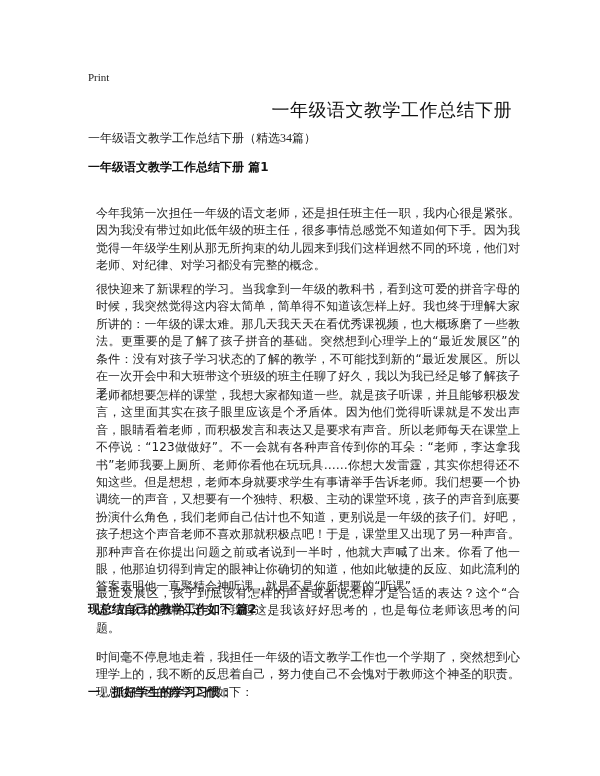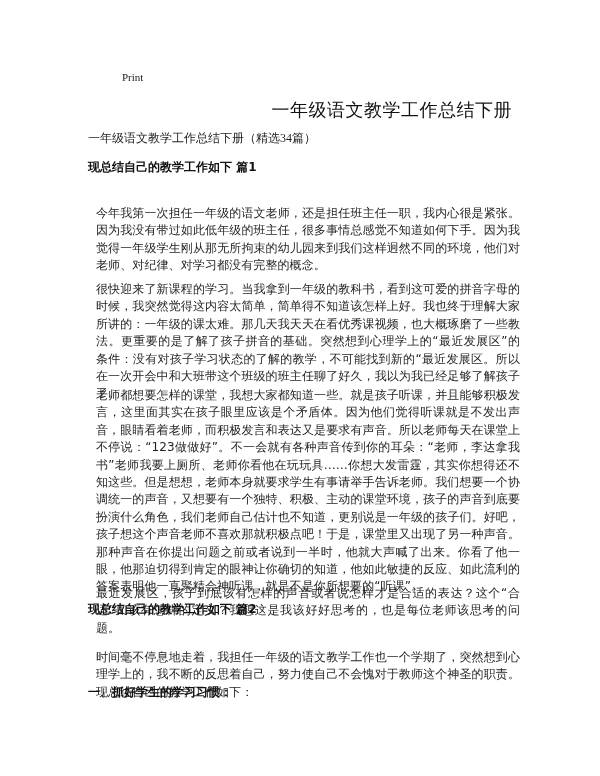--- a/index.html
+++ b/index.html
@@ -1,33 +1,33 @@
 <!DOCTYPE html>
 <html><head>
 <meta charset="utf-8">
 <style>
   html, body { margin: 0; padding: 0; background: #ffffff; }
   body { width: 600px; height: 776px; overflow: hidden; position: relative;
          font-family: "DejaVu Sans", "Liberation Sans", sans-serif; color: #1a1a1a; }
   .page { position: absolute; left: 88px; top: 0; width: 424px; }
-  .print { position: absolute; left: 0; top: 71px; font-family: "Liberation Serif", serif; font-size: 11px; color: #222; margin-left: 34px; }
+  .print { position: absolute; left: 0; top: 71px; font-family: "Liberation Serif", serif; font-size: 11px; color: #222; }
   .title { position: absolute; left: 0; width: 424px; top: 98px; text-align: right; font-size: 18px; color: #111; letter-spacing: 0.5px; }
   .subtitle { position: absolute; left: 0; top: 130px; font-size: 12px; color: #222; font-family: Liberation Serif, serif; }
   .heading { position: absolute; left: 0; font-size: 12px; font-weight: bold; color: #111; }
   .para { position: absolute; left: 8px; width: 424px; font-size: 12px; line-height: 17.4px; color: #1f1f1f; text-align: justify; letter-spacing: 0.1px; margin-top: 25px; }
 </style>
 </head>
 <body>
 
 <div class="page">
   <div class="print">Print</div>
   <div class="title">一年级语文教学工作总结下册</div>
   <div class="subtitle">一年级语文教学工作总结下册（精选34篇）</div>
 
-  <div class="heading" style="top:159px">现总结自己的教学工作如下 篇1</div>
+  <div class="heading" style="top:159px">一年级语文教学工作总结下册 篇1</div>
   <div class="para" style="top:180px">今年我第一次担任一年级的语文老师，还是担任班主任一职，我内心很是紧张。因为我没有带过如此低年级的班主任，很多事情总感觉不知道如何下手。因为我觉得一年级学生刚从那无所拘束的幼儿园来到我们这样迥然不同的环境，他们对老师、对纪律、对学习都没有完整的概念。</div>
   <div class="para" style="top:256px">很快迎来了新课程的学习。当我拿到一年级的教科书，看到这可爱的拼音字母的时候，我突然觉得这内容太简单，简单得不知道该怎样上好。我也终于理解大家所讲的：一年级的课太难。那几天我天天在看优秀课视频，也大概琢磨了一些教法。更重要的是了解了孩子拼音的基础。突然想到心理学上的“最近发展区”的条件：没有对孩子学习状态的了解的教学，不可能找到新的“最近发展区。所以在一次开会中和大班带这个班级的班主任聊了好久，我以为我已经足够了解孩子了。</div>
   <div class="para" style="top:362px">老师都想要怎样的课堂，我想大家都知道一些。就是孩子听课，并且能够积极发言，这里面其实在孩子眼里应该是个矛盾体。因为他们觉得听课就是不发出声音，眼睛看着老师，而积极发言和表达又是要求有声音。所以老师每天在课堂上不停说：“123做做好”。不一会就有各种声音传到你的耳朵：“老师，李达拿我书”老师我要上厕所、老师你看他在玩玩具……你想大发雷霆，其实你想得还不知这些。但是想想，老师本身就要求学生有事请举手告诉老师。我们想要一个协调统一的声音，又想要有一个独特、积极、主动的课堂环境，孩子的声音到底要扮演什么角色，我们老师自己估计也不知道，更别说是一年级的孩子们。好吧，孩子想这个声音老师不喜欢那就积极点吧！于是，课堂里又出现了另一种声音。那种声音在你提出问题之前或者说到一半时，他就大声喊了出来。你看了他一眼，他那迫切得到肯定的眼神让你确切的知道，他如此敏捷的反应、如此流利的答案表明他一直聚精会神听课，就是不是你所想要的“听课”。</div>
   <div class="para" style="top:560px">最近发展区，孩子到底该有怎样的声音或者说怎样才是合适的表达？这个“合适”又该有怎样的定义？我想这是我该好好思考的，也是每位老师该思考的问题。</div>
 
   <div class="heading" style="top:601px">现总结自己的教学工作如下 篇2</div>
   <div class="para" style="top:624px">时间毫不停息地走着，我担任一年级的语文教学工作也一个学期了，突然想到心理学上的，我不断的反思着自己，努力使自己不会愧对于教师这个神圣的职责。现总结自己的教学工作如下：</div>
   <div class="heading" style="top:684px">一、抓好学生的学习习惯：</div>
 </div>
 

